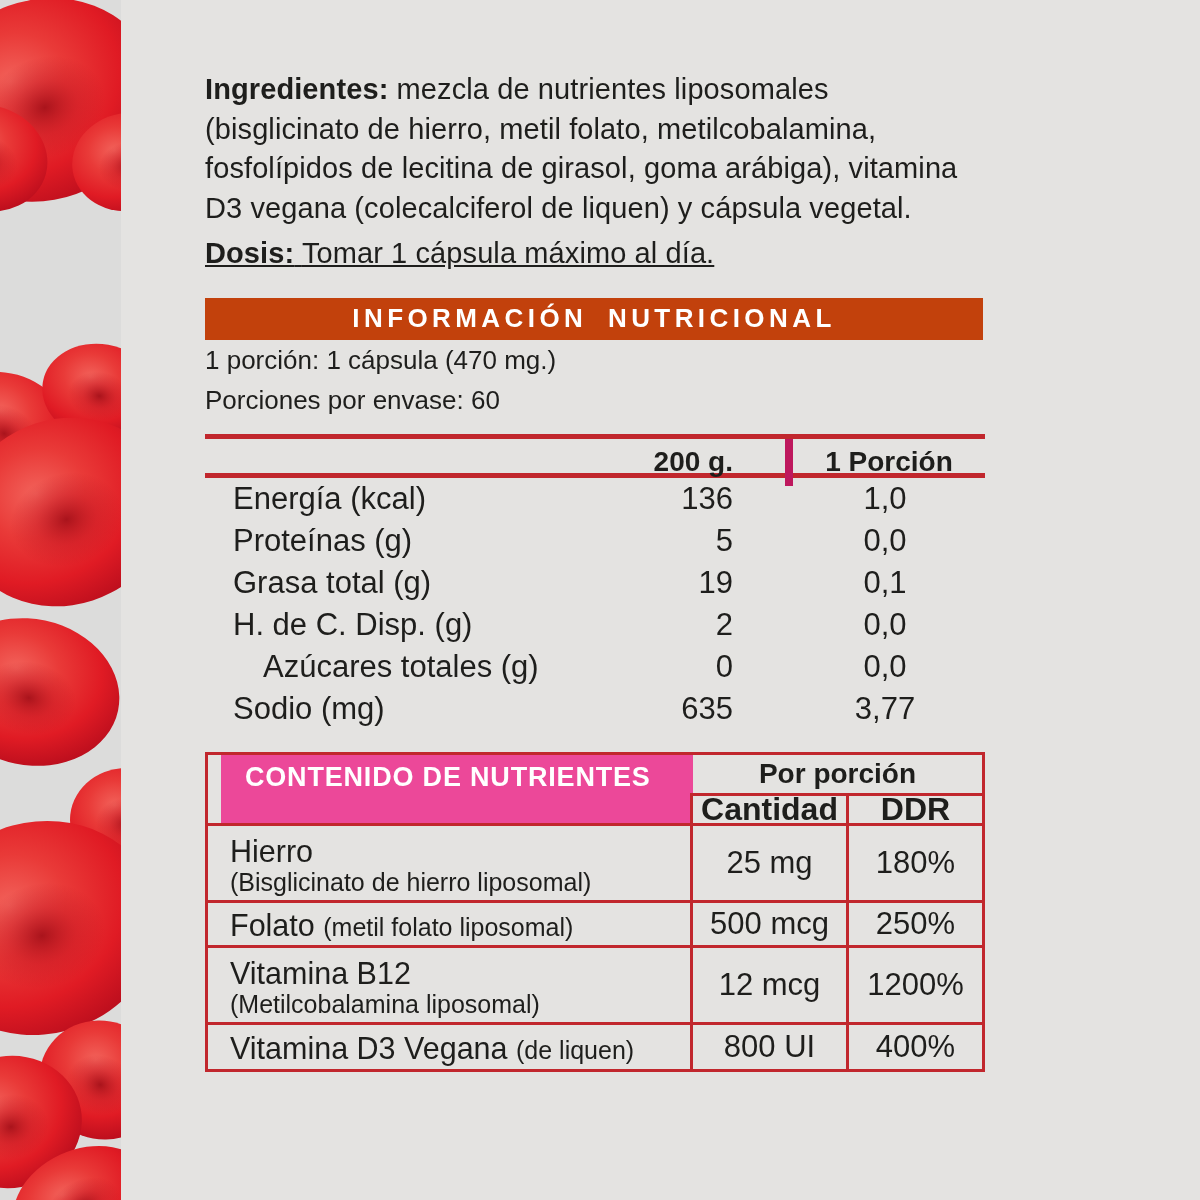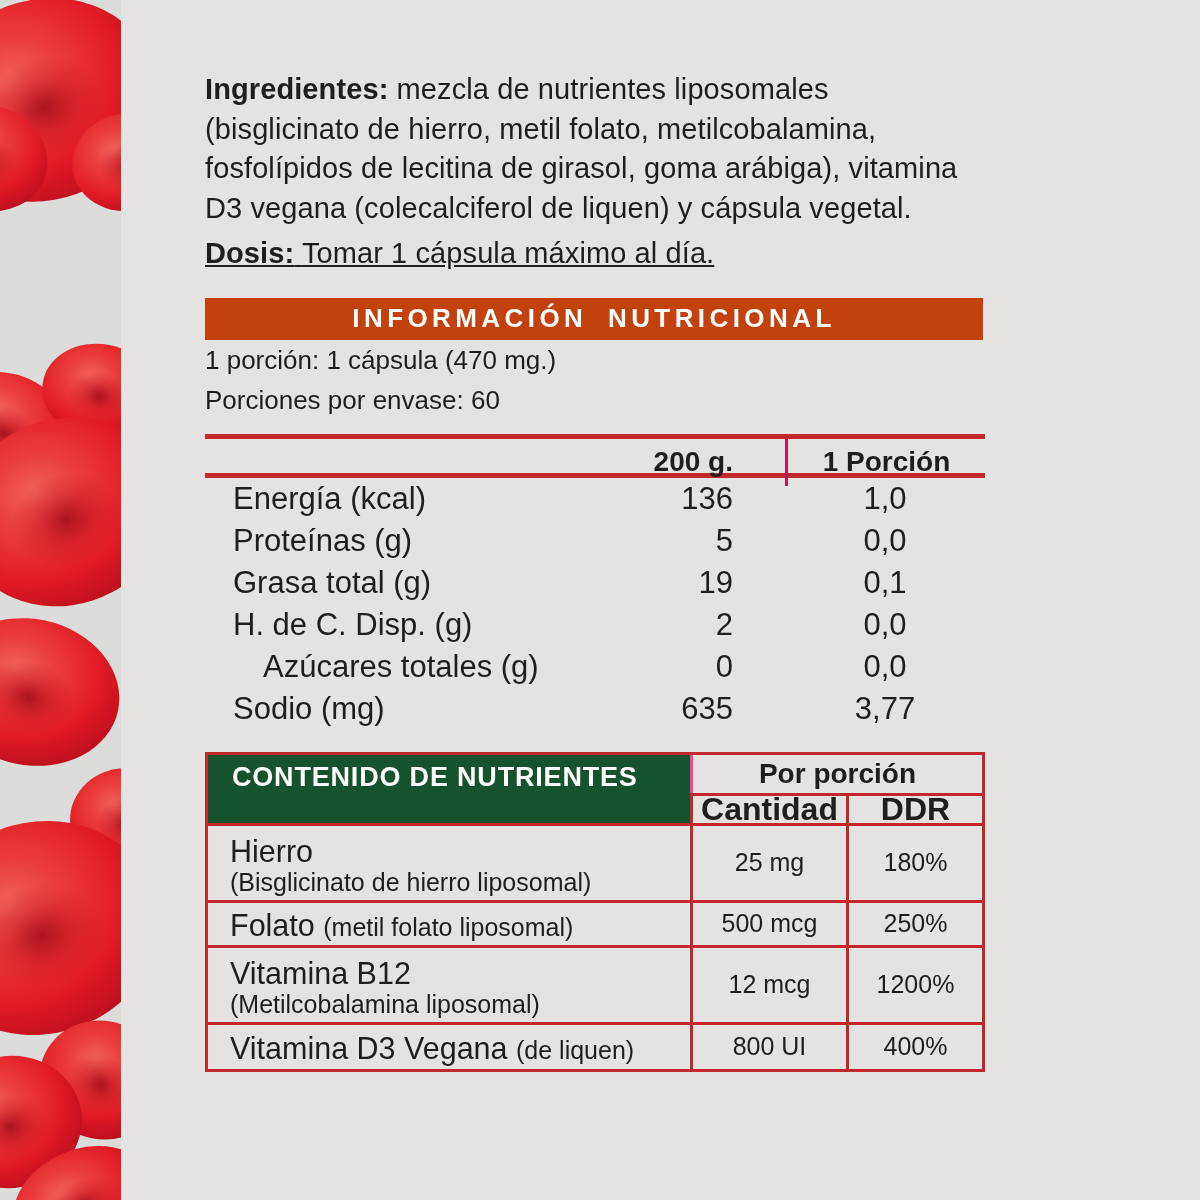--- a/index.html
+++ b/index.html
@@ -33,43 +33,44 @@
   .nf-serving{font-size:26px;line-height:40px;}
   .nf-serving:first-of-type{margin-top:8px;}
 
   .nf-head{
     margin-top:14px;
     display:grid;grid-template-columns:1fr 175px 200px;
     border-top:5px solid #c1272d;border-bottom:5px solid #c1272d;
     height:34px;align-items:center;
   }
   .nf-head .c100{text-align:right;padding-right:52px;font-weight:bold;font-size:28px;}
-  .nf-head .cpor{text-align:center;font-weight:bold;font-size:28px;border-left:3px solid #be185d;height:47px;display:flex;align-items:center;justify-content:center;}
+  .nf-head .cpor{text-align:center;font-weight:bold;font-size:28px;border-left:8px solid #be185d;height:47px;display:flex;align-items:center;justify-content:center;}
 
   .nf-row{
     display:grid;grid-template-columns:1fr 175px 200px;
     height:42px;align-items:center;font-size:31px;margin-left:28px;
   }
   .nf-row .lab{white-space:nowrap;}
   .nf-row.indent .lab{padding-left:30px;}
   .nf-row .v100{text-align:right;padding-right:52px;}
   .nf-row .vpor{text-align:center;}
 
   
   .nc{
     margin-top:22px;width:780px;box-sizing:border-box;
     display:grid;grid-template-columns:482px 156px 136px;
     border:3px solid #c1272d;
   }
   .nc > div{box-sizing:border-box;}
   .nc-title{
     grid-column:1;grid-row:1 / span 2;
-    background:#14532d;color:#ffffff;
+    background:#ec4899;color:#ffffff;
     font-weight:bold;font-size:27px;line-height:33px;letter-spacing:0.03em;
     padding:6px 0 0 24px;
+    margin-left:13px;
   }
   .nc-porcion{
     grid-column:2 / span 2;grid-row:1;
     border-left:3px solid #ec4899;
     height:38px;display:flex;align-items:center;justify-content:center;
     font-weight:bold;font-size:28px;
   }
   .nc-cant,.nc-ddrh{
     grid-row:2;border-left:3px solid #c1272d;border-top:3px solid #c1272d;
     height:30px;display:flex;align-items:center;justify-content:center;
@@ -80,21 +81,21 @@
 
   .nc-name{
     grid-column:1;border-top:3px solid #c1272d;
     padding:5px 0 1px 22px;display:flex;flex-direction:column;justify-content:center;
   }
   .nc-name .nm{font-size:30.5px;line-height:34px;}
   .nc-name .dt{font-size:25px;line-height:28px;}
   .nc-name .dt-inline{font-size:25px;}
   .nc-amt,.nc-ddr{
     border-left:3px solid #c1272d;border-top:3px solid #c1272d;
-    display:flex;align-items:center;justify-content:center;font-size:25px;
+    display:flex;align-items:center;justify-content:center;font-size:31px;
   }
   .r-hierro{min-height:77px;}
   .r-folato{min-height:45px;}
   .r-b12{min-height:77px;}
   .r-d3{min-height:47px;}
 </style>
 </head>
 <body>
 
 <div class="page">

